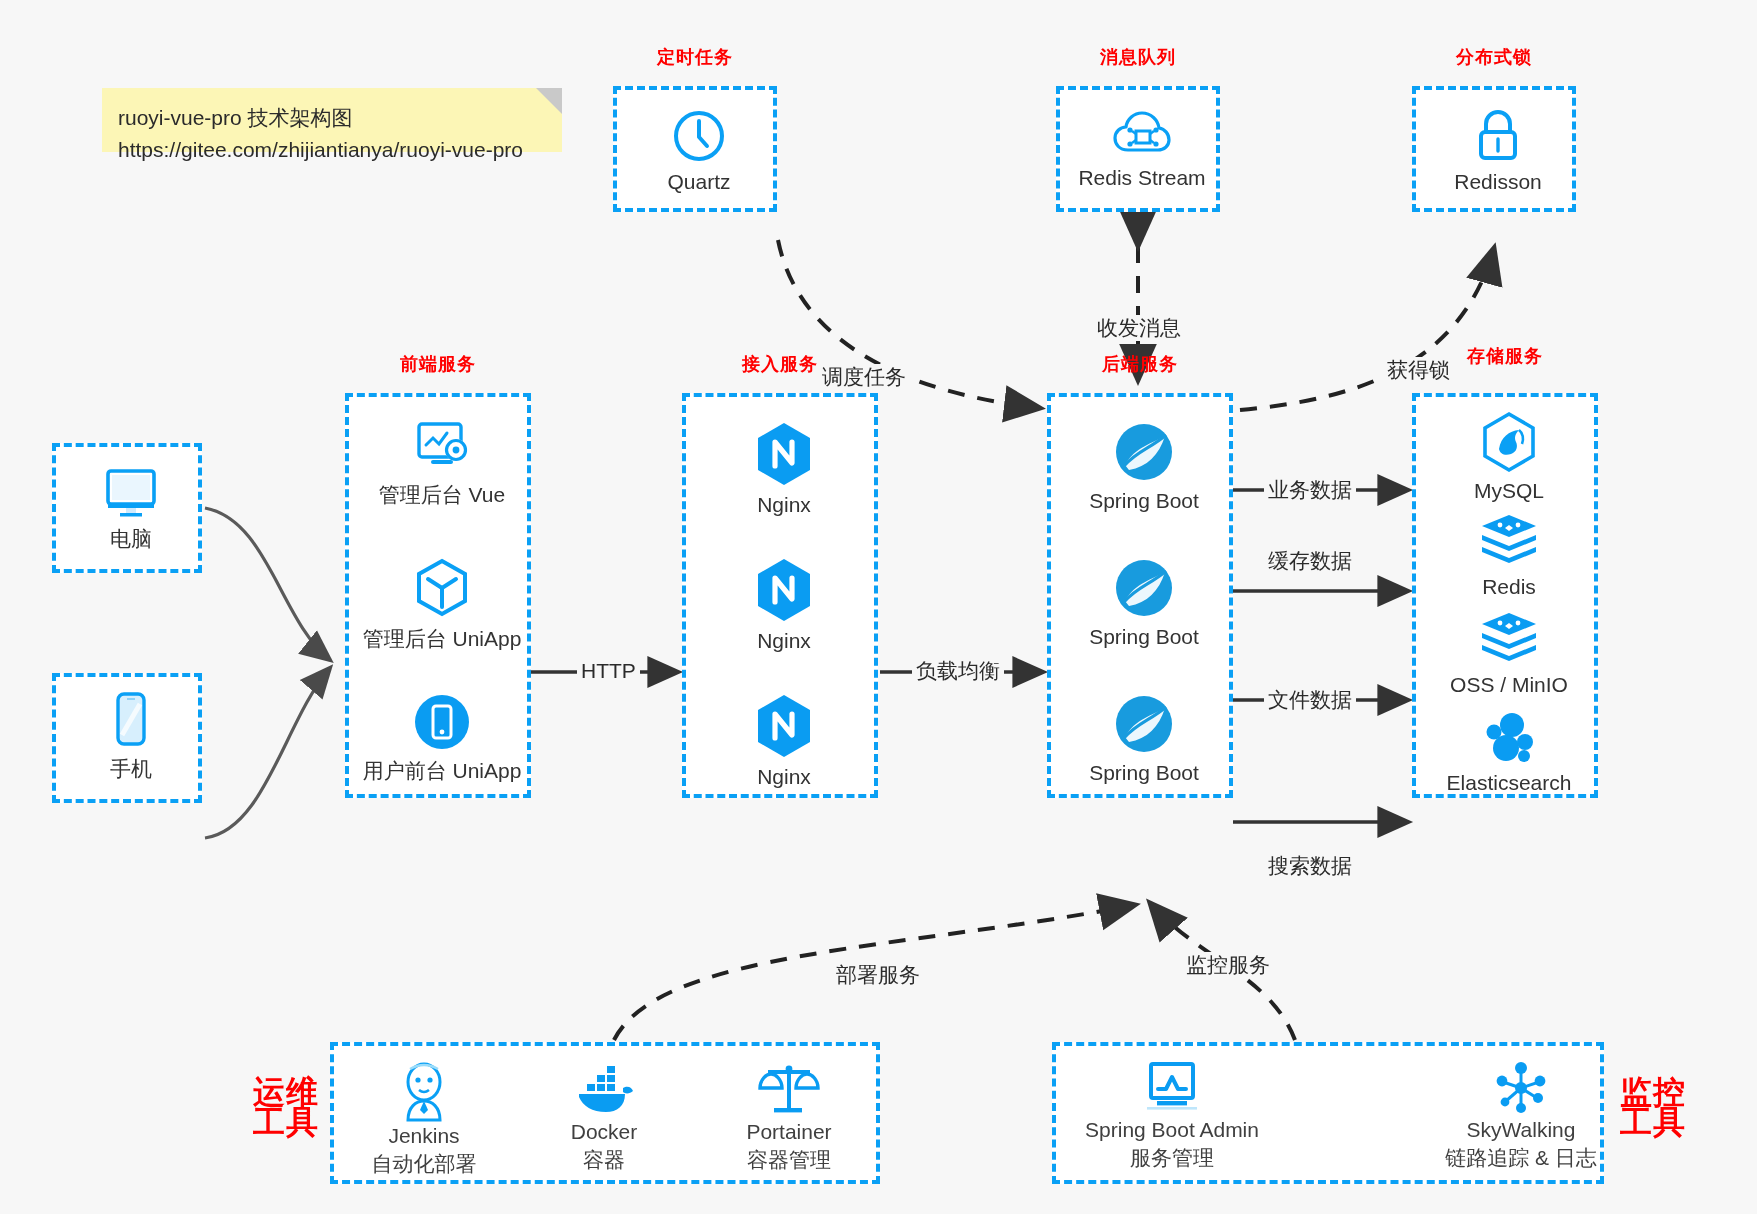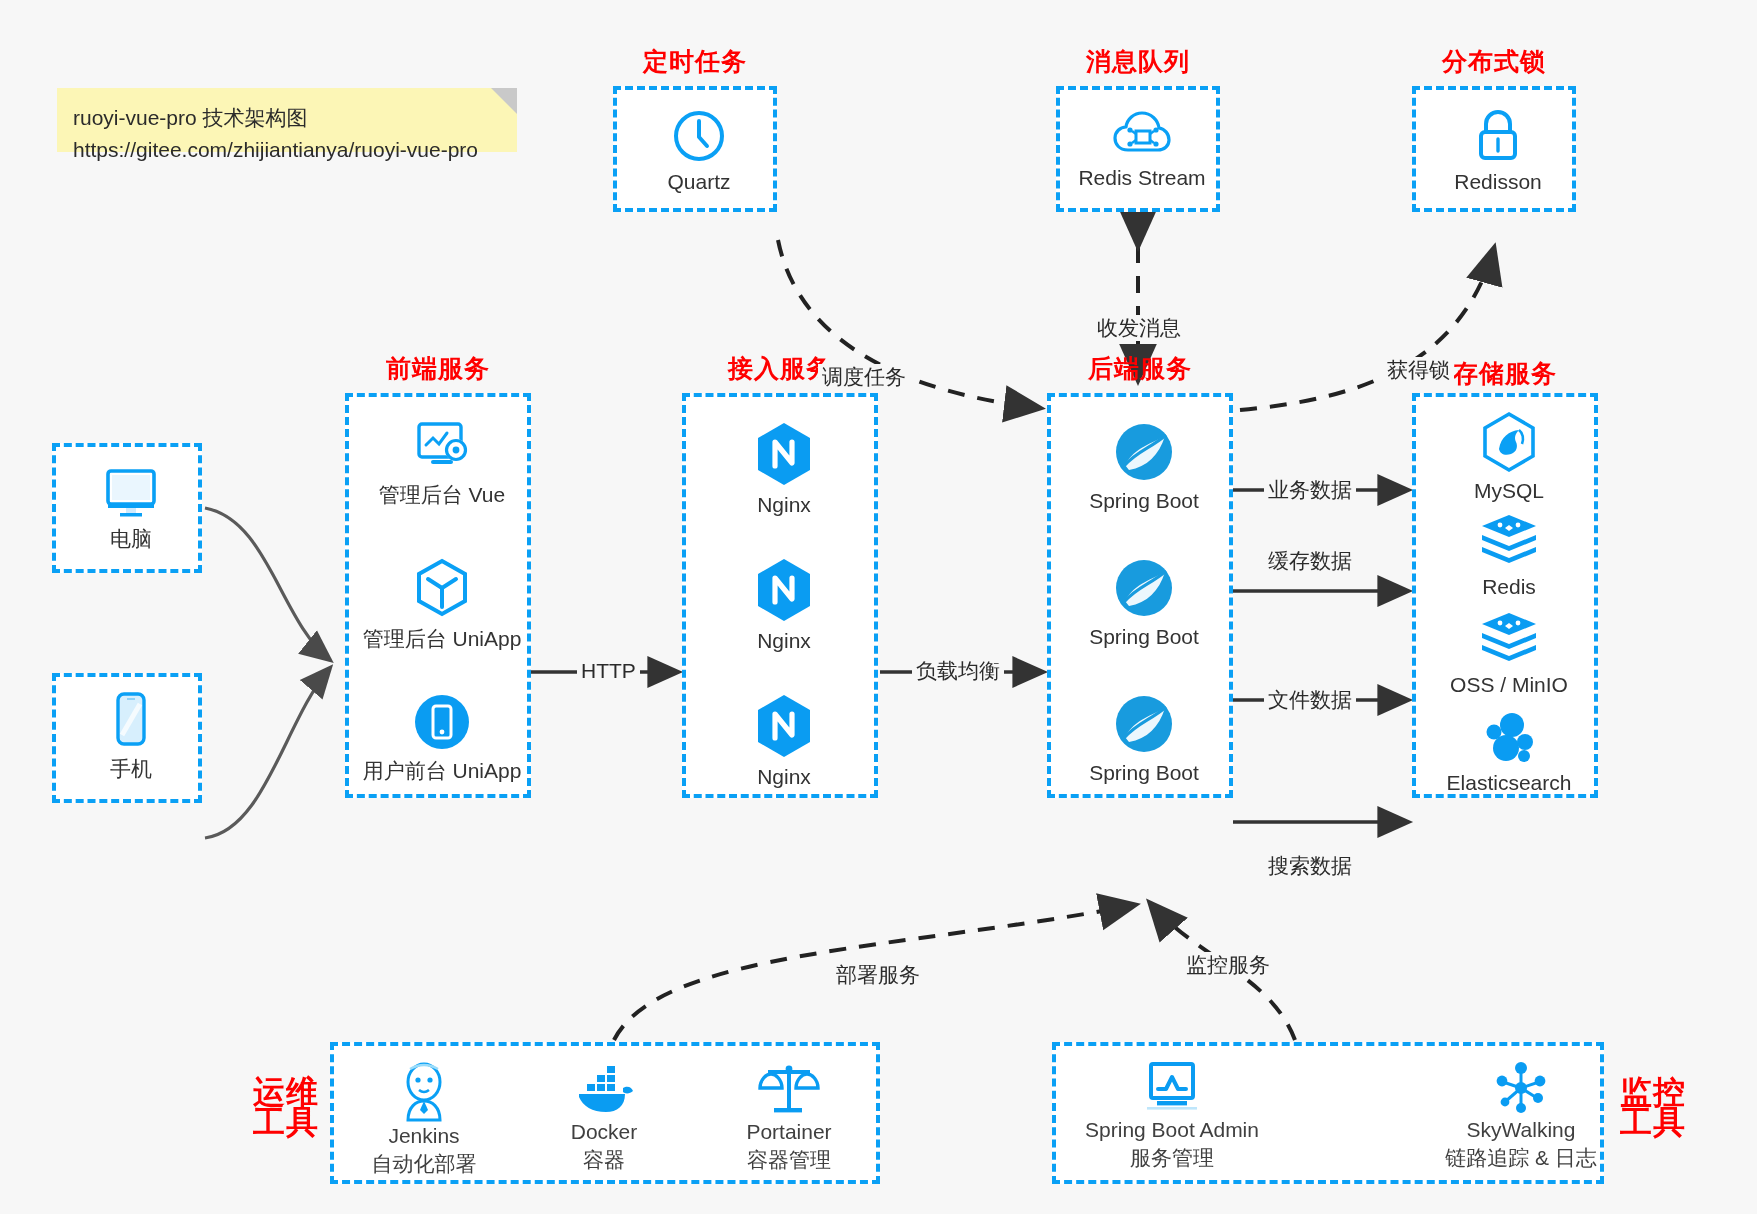--- a/index.html
+++ b/index.html
@@ -16,21 +16,21 @@
   .group{
     position:absolute;
     border:4px dashed #0aa0f5;
     background:#ffffff;
     box-sizing:border-box;
   }
   .grp-title{
     position:absolute;
     color:#ff0000;
     font-weight:bold;
-    font-size:25px;
+    font-size:18px;
     letter-spacing:1px;
     white-space:nowrap;
     text-align:center;
   }
   .grp-title.side{font-size:32px;line-height:30px;}
 
   
   .node{
     position:absolute;
     display:flex;flex-direction:column;
@@ -44,20 +44,21 @@
   .node .lbl2{
     font-size:21px;color:#404040;white-space:nowrap;line-height:28px;
   }
 
   
   .note{
     position:absolute;
     background:#fcf6b6;
     box-sizing:border-box;
     padding:14px 16px 28px 16px;
+    margin-left:45px;
   }
   .note .line{font-size:21px;color:#2b2b2b;line-height:32px;white-space:nowrap;}
   .note .fold{
     position:absolute;right:0;top:0;width:0;height:0;
     border-left:26px solid transparent;
     border-top:26px solid #c9c9c9;
   }
 
   
   .elabel{
@@ -286,21 +287,21 @@
         <svg width="62" height="62" viewBox="0 0 62 62">
           <circle cx="31" cy="31" r="28" fill="#189bde"></circle>
           <path d="M12 44 C22 26 40 22 52 15 C46 34 34 46 16 49 Z" fill="#ffffff" opacity="0.92"></path>
           <path d="M11 45 C24 30 38 27 53 14" fill="none" stroke="#189bde" stroke-width="3"></path>
         </svg>
       </span>
       <span class="lbl">Spring Boot</span>
     </div>
   </div>
 
-  <div class="grp-title" style="left:1412px;top:357px;width:186px;">存储服务</div>
+  <div class="grp-title" style="left:1412px;top:344px;width:186px;">存储服务</div>
   <div class="group" style="left:1412px;top:393px;width:186px;height:405px;">
     <div class="node" style="left:0;top:14px;width:186px;">
       <span class="ico">
         <svg width="60" height="62" viewBox="0 0 60 62">
           <path d="M30 3 L54 17 L54 45 L30 59 L6 45 L6 17 Z" fill="none" stroke="#0aa0f5" stroke-width="3.6"></path>
           <path d="M20 38 C22 26 30 20 40 19 C36 23 35 27 37 31 C39 35 38 41 32 43 C26 45 21 43 20 38 Z" fill="#0aa0f5"></path>
           <path d="M40 19 C44 22 45 28 43 33" fill="none" stroke="#0aa0f5" stroke-width="2.6"></path>
         </svg>
       </span>
       <span class="lbl">MySQL</span>

